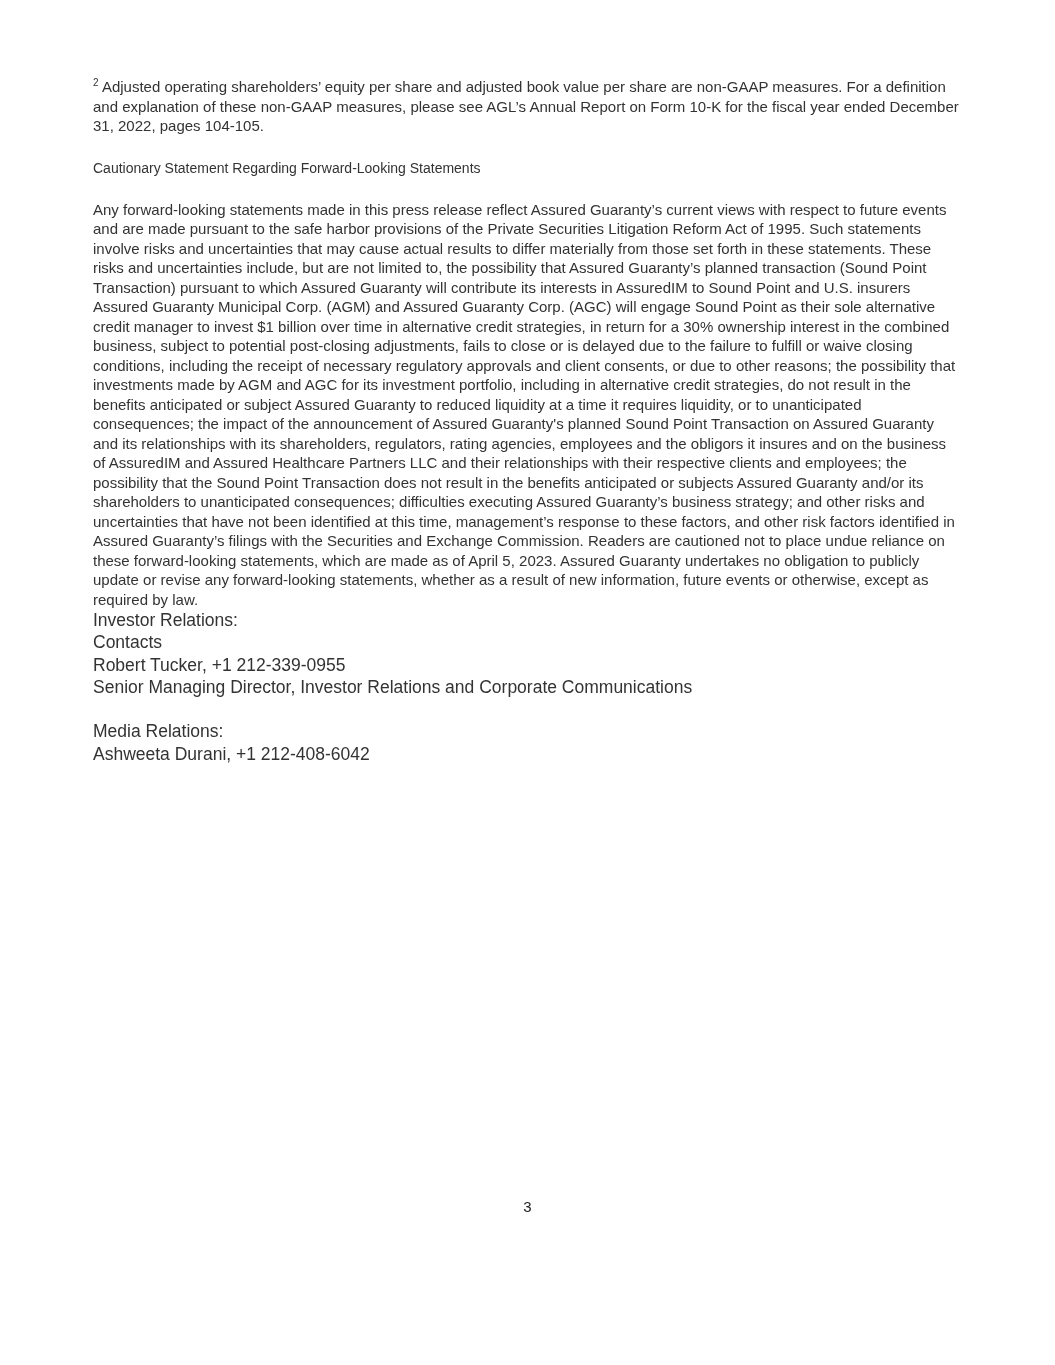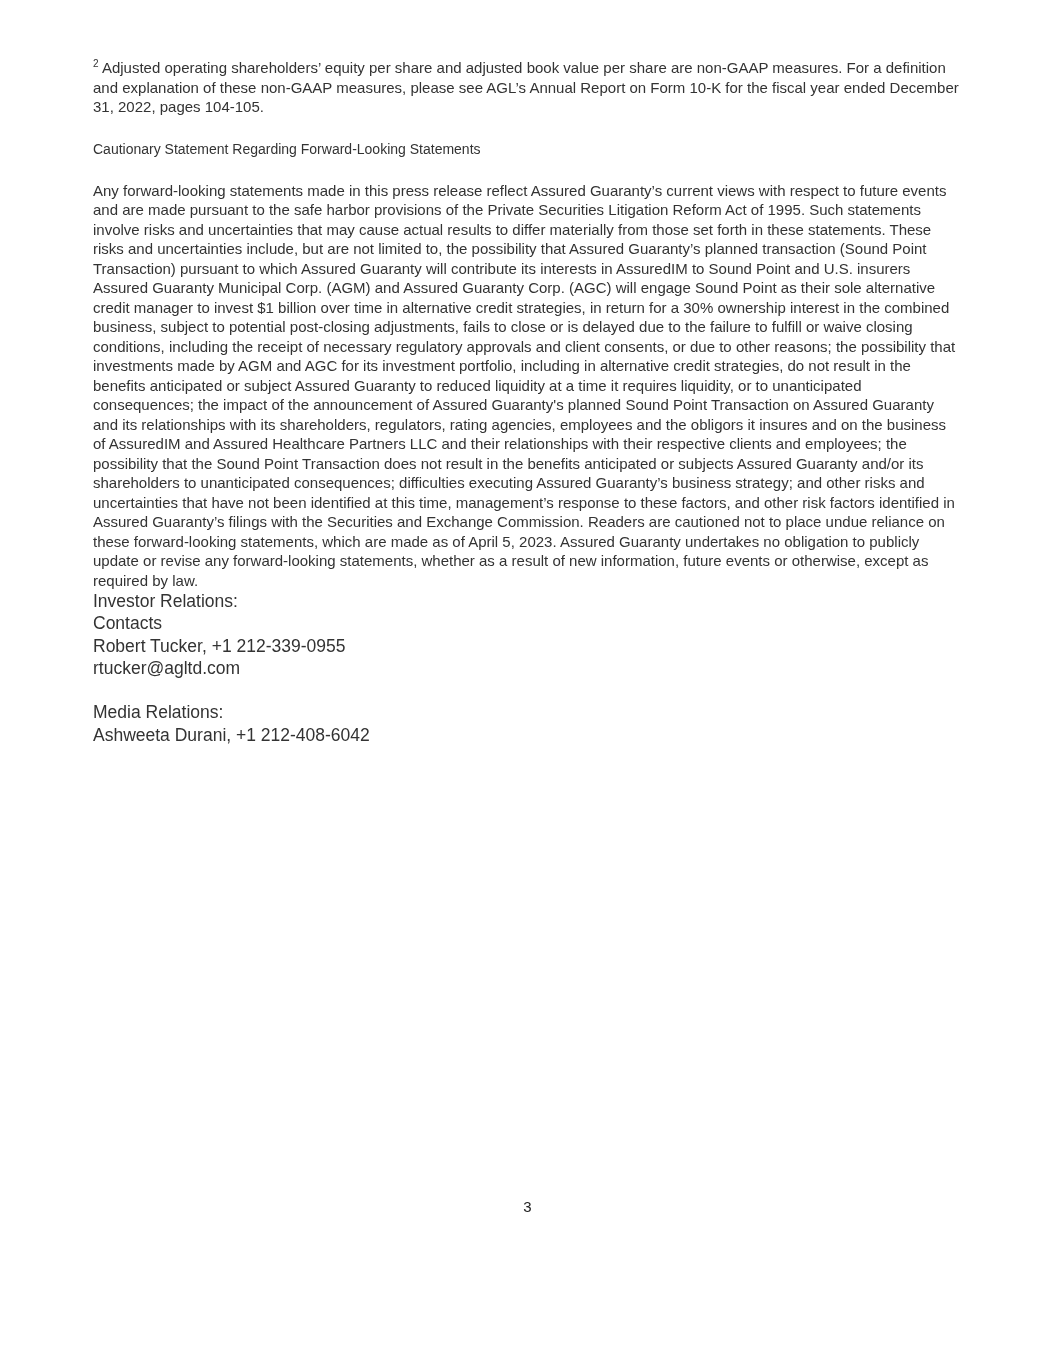--- a/index.html
+++ b/index.html
@@ -6,21 +6,21 @@
   html, body { background: #ffffff; }
   body {
     width: 1055px;
     height: 1365px;
     position: relative;
     font-family: "Liberation Sans", sans-serif;
     color: #333333;
     overflow: hidden;
   }
   .page {
-    padding: 58px 93px 0 93px;
+    padding: 77px 93px 0 93px;
   }
   .footnote {
     font-size: 15px;
     line-height: 19.5px;
     margin-bottom: 23px;
   }
   .footnote sup {
     font-size: 10px;
     line-height: 0;
     vertical-align: super;
@@ -60,21 +60,21 @@
   <p class="footnote"><sup>2</sup> <span>Adjusted operating shareholders’ equity per share and adjusted book value per share are non-GAAP measures.  For a definition and explanation of these non-GAAP measures, please see AGL’s Annual Report on Form 10-K for the fiscal year ended December 31, 2022, pages 104-105.</span></p>
 
   <h2 class="section-heading">Cautionary Statement Regarding Forward-Looking Statements</h2>
 
   <p class="body-text">Any forward-looking statements made in this press release reflect Assured Guaranty’s current views with respect to future events and are made pursuant to the safe harbor provisions of the Private Securities Litigation Reform Act of 1995. Such statements involve risks and uncertainties that may cause actual results to differ materially from those set forth in these statements. These risks and uncertainties include, but are not limited to, the possibility that Assured Guaranty’s planned transaction (Sound Point Transaction) pursuant to which Assured Guaranty will contribute its interests in AssuredIM to Sound Point and U.S. insurers Assured Guaranty Municipal Corp. (AGM) and Assured Guaranty Corp. (AGC) will engage Sound Point as their sole alternative credit manager to invest $1 billion over time in alternative credit strategies, in return for a 30% ownership interest in the combined business, subject to potential post-closing adjustments, fails to close or is delayed due to the failure to fulfill or waive closing conditions, including the receipt of necessary regulatory approvals and client consents, or due to other reasons; the possibility that investments made by AGM and AGC for its investment portfolio, including in alternative credit strategies, do not result in the benefits anticipated or subject Assured Guaranty to reduced liquidity at a time it requires liquidity, or to unanticipated consequences; the impact of the announcement of Assured Guaranty's planned Sound Point Transaction on Assured Guaranty and its relationships with its shareholders, regulators, rating agencies, employees and the obligors it insures and on the business of AssuredIM and Assured Healthcare Partners LLC and their relationships with their respective clients and employees; the possibility that the Sound Point Transaction does not result in the benefits anticipated or subjects Assured Guaranty and/or its shareholders to unanticipated consequences; difficulties executing Assured Guaranty’s business strategy; and other risks and uncertainties that have not been identified at this time, management’s response to these factors, and other risk factors identified in Assured Guaranty’s filings with the Securities and Exchange Commission. Readers are cautioned not to place undue reliance on these forward-looking statements, which are made as of April 5, 2023. Assured Guaranty undertakes no obligation to publicly update or revise any forward-looking statements, whether as a result of new information, future events or otherwise, except as required by law.</p>
 
   <div class="contacts">
     <div>Investor Relations:</div>
     <div>Contacts</div>
     <div>Robert Tucker, +1 212-339-0955</div>
-    <div>rtucker@agltd.com</div>
+    <div>Senior Managing Director, Investor Relations and Corporate Communications</div>
     <div class="contacts-gap"></div>
     <div>Media Relations:</div>
     <div>Ashweeta Durani, +1 212-408-6042</div>
   </div>
 
 </div>
 
 <div class="page-number">3</div>
 
 </body></html>

